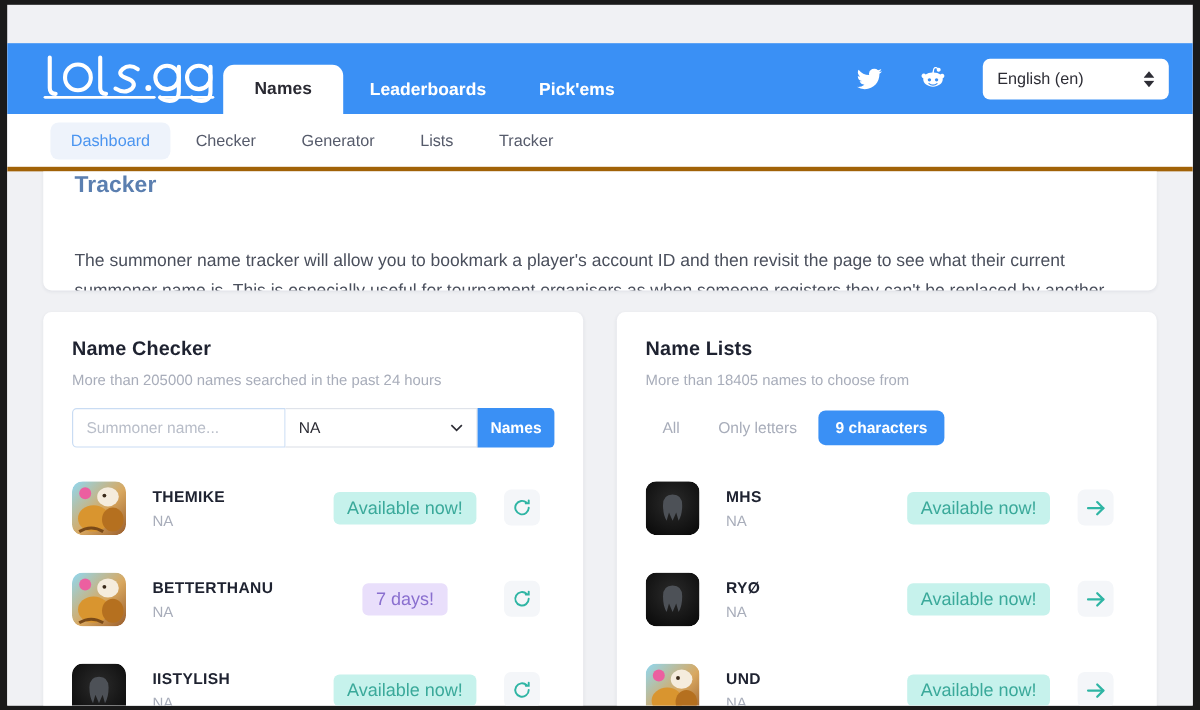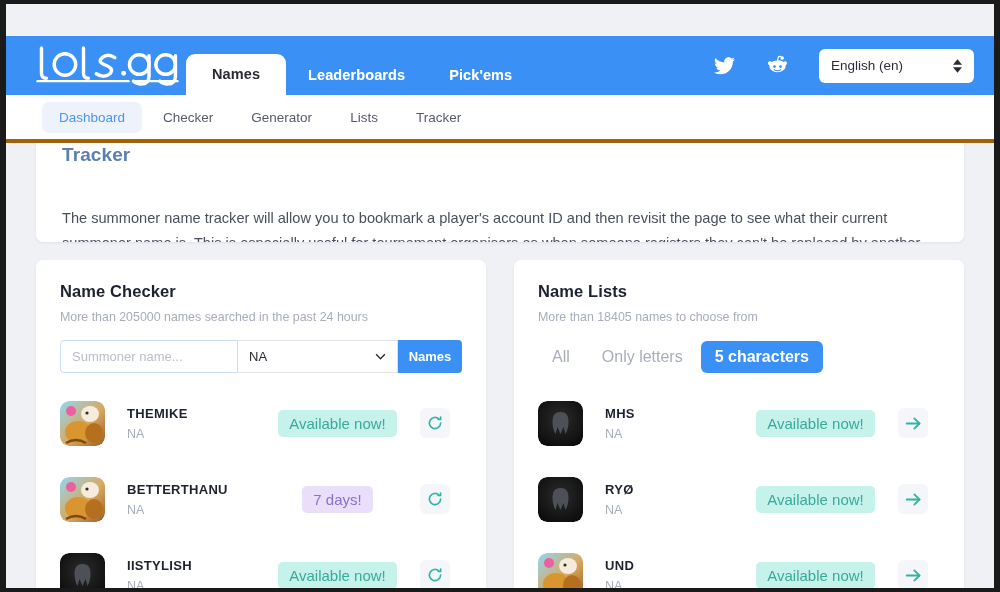--- a/index.html
+++ b/index.html
@@ -217,21 +217,21 @@
 
   
   .filters {
     display: flex;
     align-items: center;
     gap: 4px;
     margin-top: 16px;
     height: 33px;
   }
   .fpill {
-    font-size: 16px;
+    font-size: 13px;
     color: #a8adba;
     padding: 7px 14px;
     border-radius: 6px;
     cursor: pointer;
   }
   .fpill.active {
     background: #3a90f5;
     color: #fff;
     font-weight: 600;
   }
@@ -476,21 +476,21 @@
       </div>
 
       <div class="col">
         <div class="card panel">
           <div class="panel-title">Name Lists</div>
           <div class="panel-sub">More than 18405 names to choose from</div>
 
           <div class="filters">
             <div class="fpill">All</div>
             <div class="fpill">Only letters</div>
-            <div class="fpill active">5 characters</div>
+            <div class="fpill active">9 characters</div>
           </div>
 
           <div class="rows">
 
             <div class="row">
               <div class="thumb">
                 <svg width="45" height="45" viewBox="0 0 45 45">
                   <rect width="45" height="45" rx="9" fill="url(#helmGrad)"></rect>
                   <path d="M22.5 11 q8 0 8 9 q0 8 -3 13 l-2 -7 l-3 7 l-3 -7 l-2 7 q-3 -5 -3 -13 q0 -9 8 -9z" fill="#4d5157"></path>
                 </svg>

